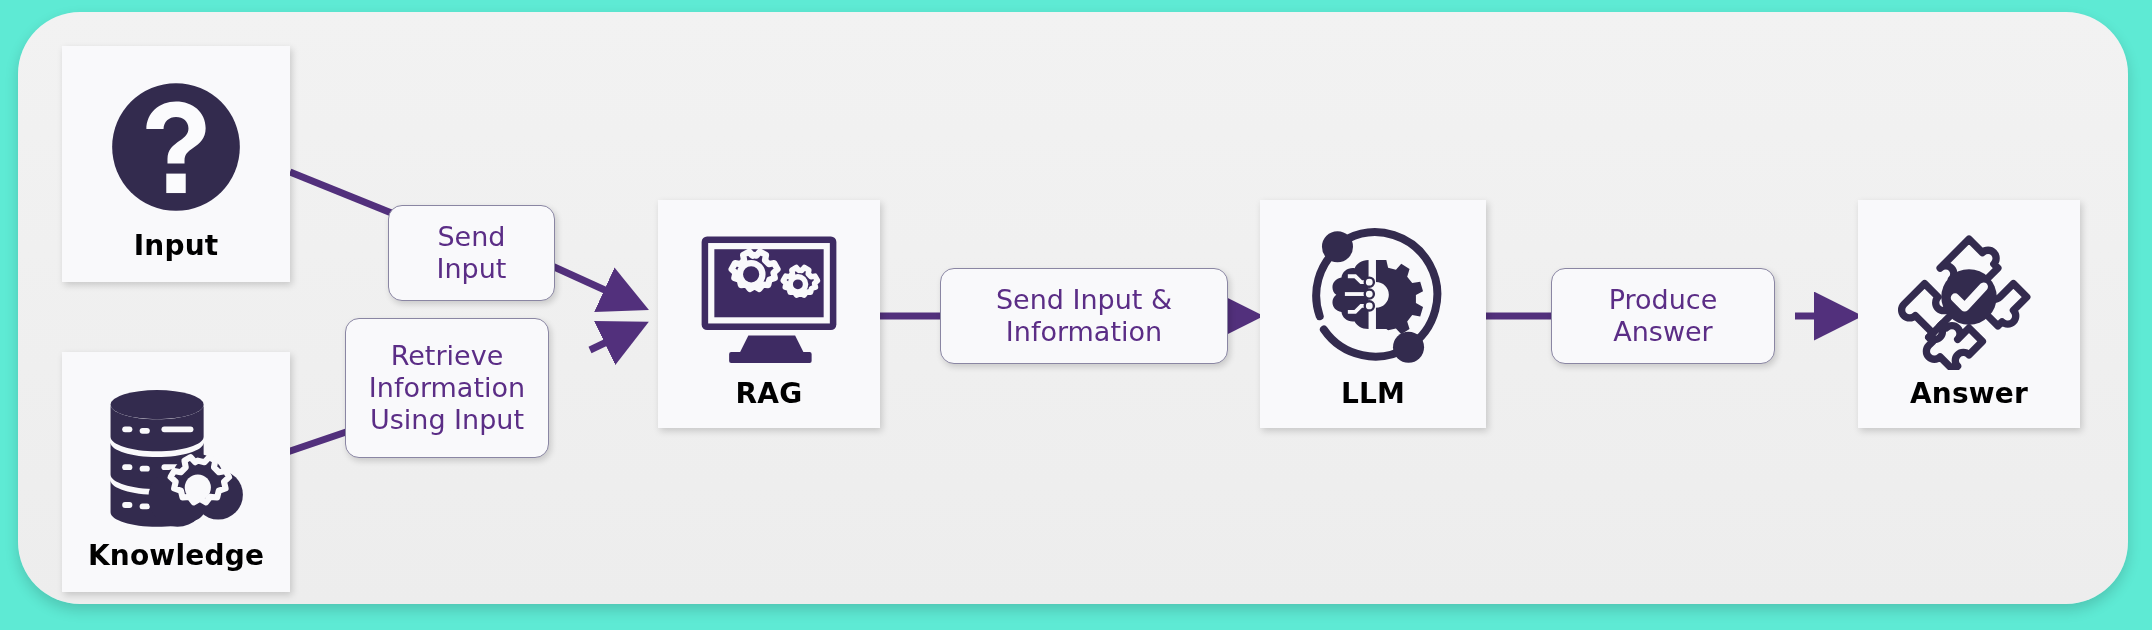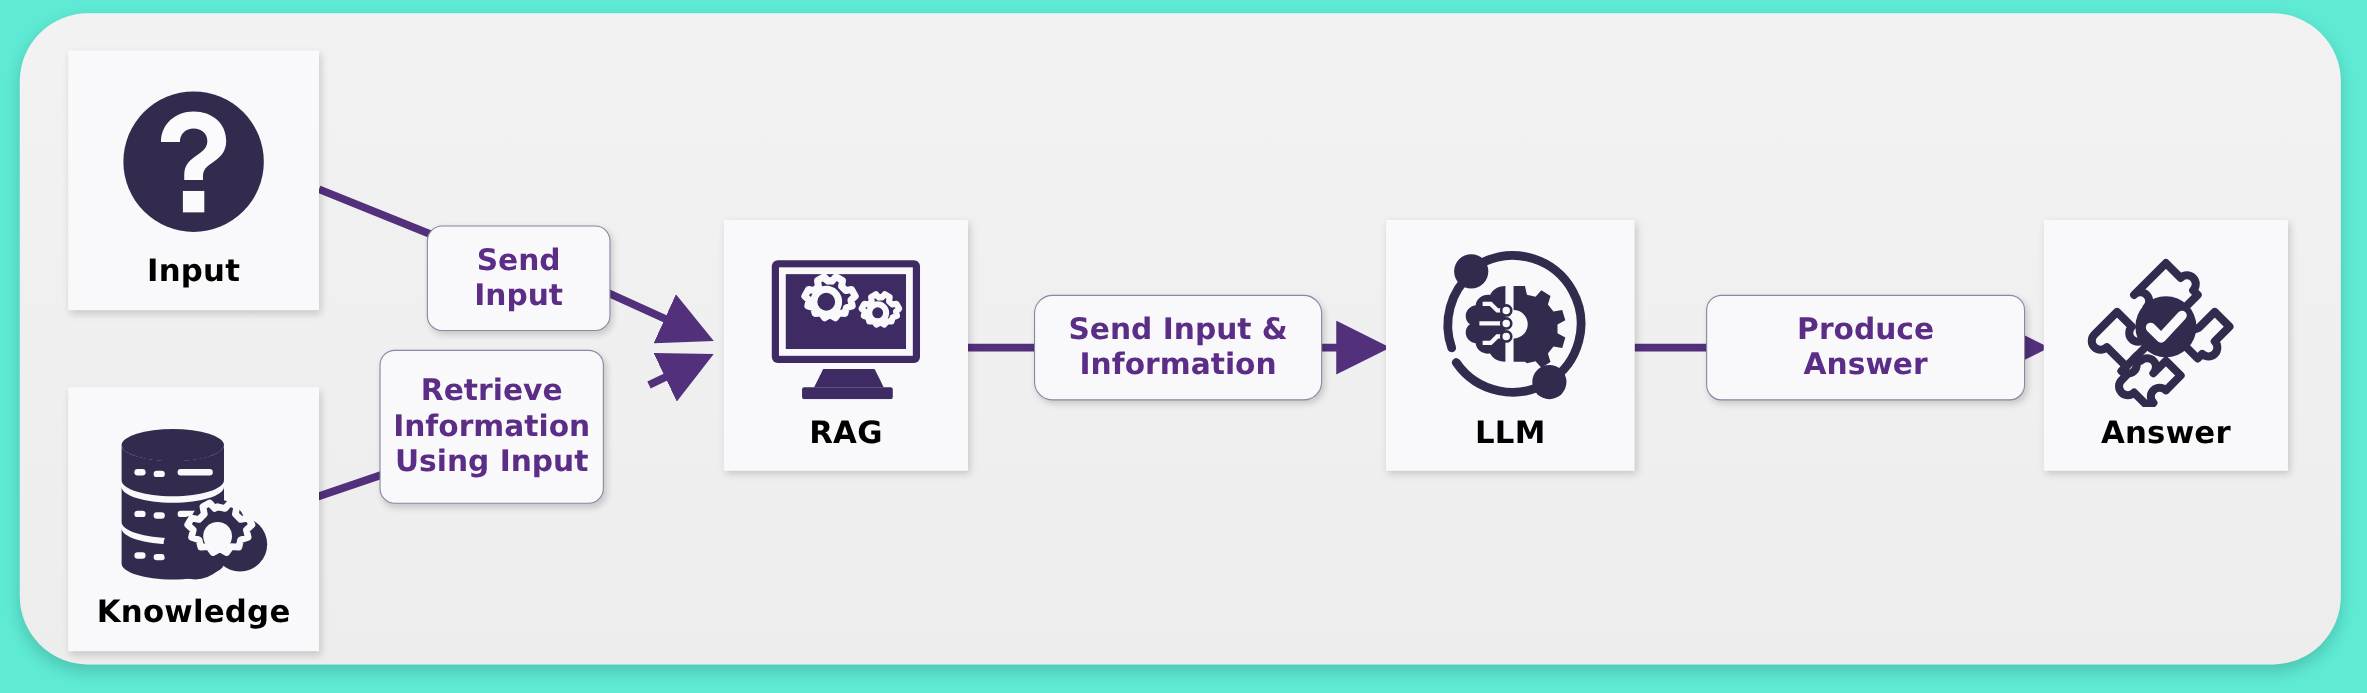--- a/index.html
+++ b/index.html
@@ -79,35 +79,35 @@
 
   
   .edge-label {
     position: absolute;
     background: #f9f9fb;
     border: 1.6px solid #8a86a3;
     border-radius: 14px;
     box-shadow: 2px 3px 6px rgba(0,0,0,0.16);
     color: #5b2d86;
     font-size: 27px;
-    font-weight: bold;
+    font-weight: normal;
     line-height: 1.18;
     text-align: center;
     display: flex;
     align-items: center;
     justify-content: center;
     box-sizing: border-box;
     padding: 8px 16px;
     white-space: pre-line;
   }
 
   #lbl-send-input     { left: 388px;  top: 205px; width: 167px; height: 96px; }
   #lbl-retrieve       { left: 345px;  top: 318px; width: 204px; height: 140px; }
-  #lbl-send-info      { left: 940px;  top: 268px; width: 262px; height: 96px; border-radius: 17px; }
-  #lbl-produce-answer { left: 1551px; top: 268px; width: 290px; height: 96px; }
+  #lbl-send-info      { left: 940px;  top: 268px; width: 288px; height: 96px; }
+  #lbl-produce-answer { left: 1551px; top: 268px; width: 224px; height: 96px; }
 </style>
 </head>
 <body>
 
 <div id="canvas">
 
   <div class="flow-container"></div>
 
   <svg class="edges" viewBox="0 0 2152 630" xmlns="http://www.w3.org/2000/svg">
     <defs>

